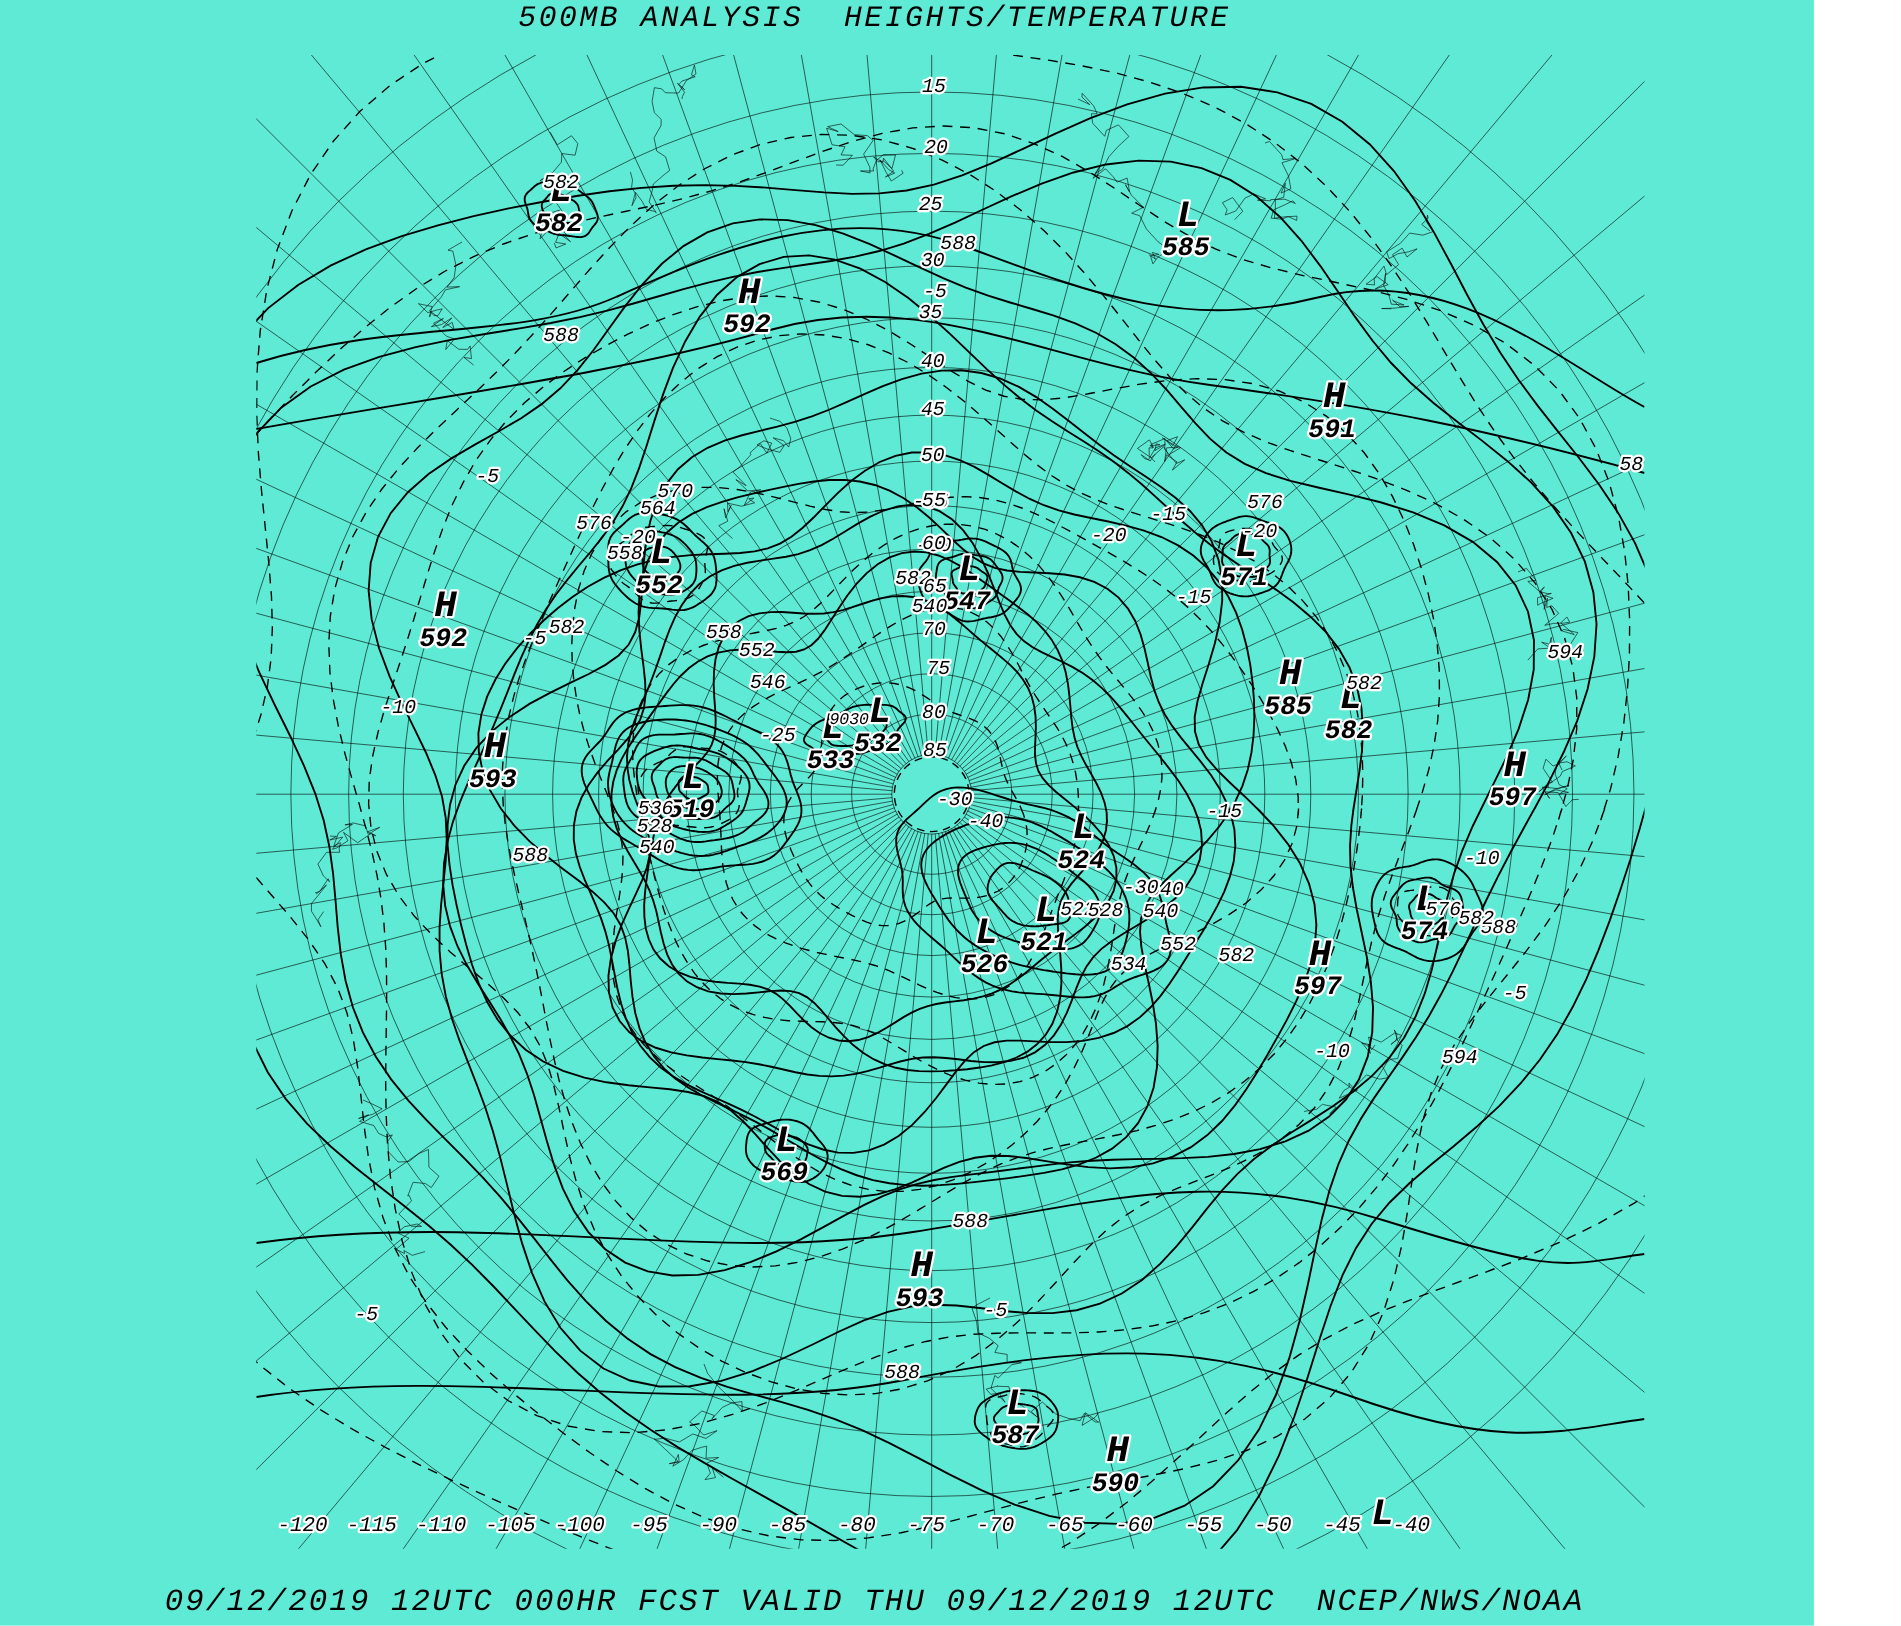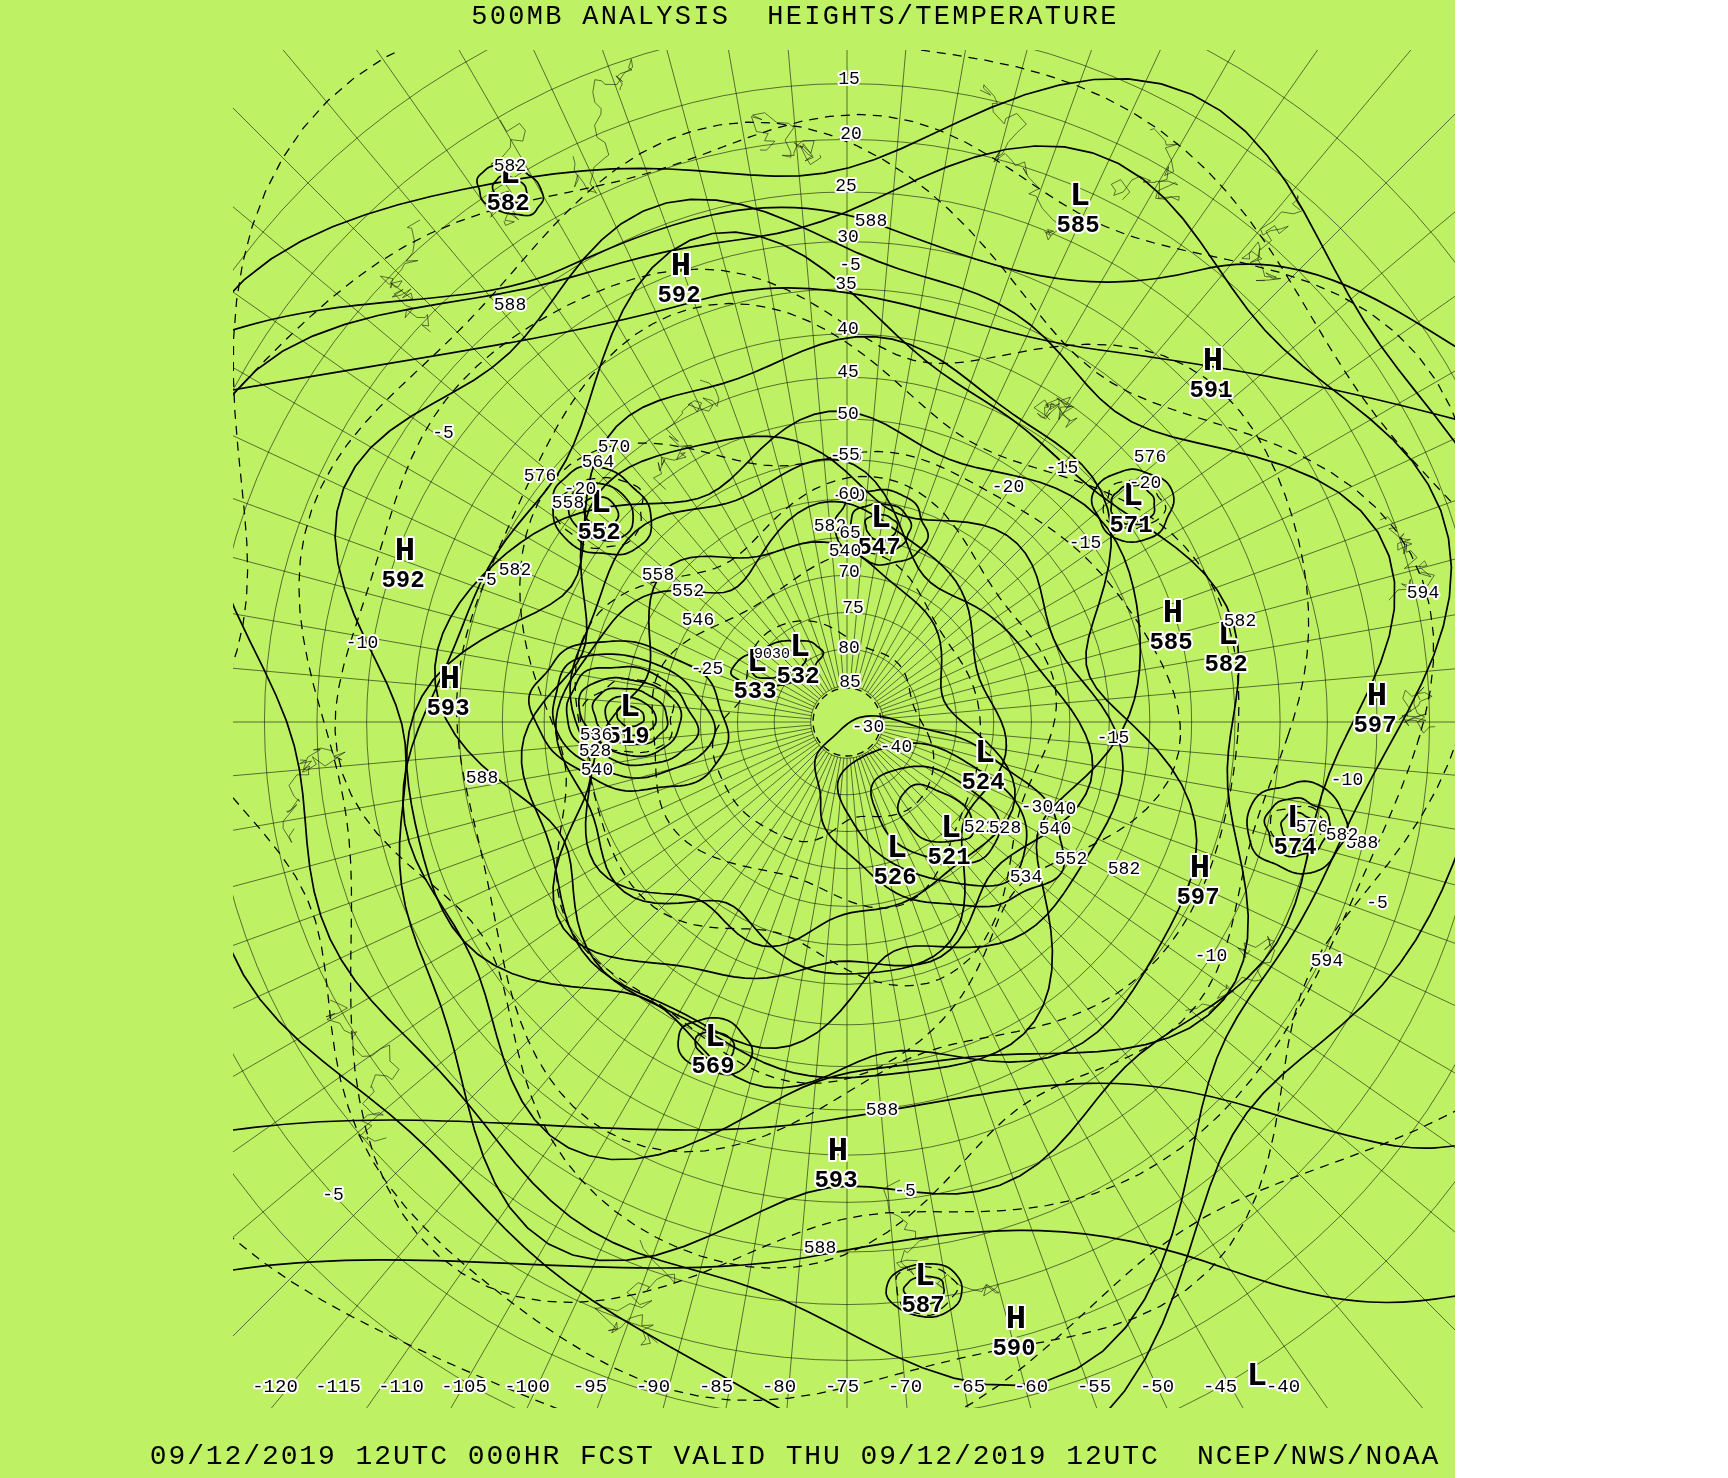--- a/index.html
+++ b/index.html
@@ -1,17 +1,17 @@
 <!DOCTYPE html>
 <html><head>
 <meta charset="utf-8">
 <style>
   html,body{margin:0;padding:0;background:#ffffff;}
-  .stage{position:relative;width:1455px;height:1478px;background:#bef264;overflow:hidden;
-         font-family:"Liberation Mono","DejaVu Sans Mono",monospace;}
+  .stage{position:relative;width:1649px;height:1478px;background:#5eead4;overflow:hidden;
+         font-family:"Liberation Mono","DejaVu Sans Mono",monospace;font-style:italic;}
   svg text{fill:#000;}
   .halo{paint-order:stroke;stroke:#fff;stroke-width:4px;stroke-linejoin:round;}
 </style>
 </head>
 <body>
 
 <div class="stage">
   <svg id="map-svg" width="1728" height="1478" viewBox="0 0 1728 1478" xmlns="http://www.w3.org/2000/svg">
     <defs>
       <clipPath id="mapclip">

